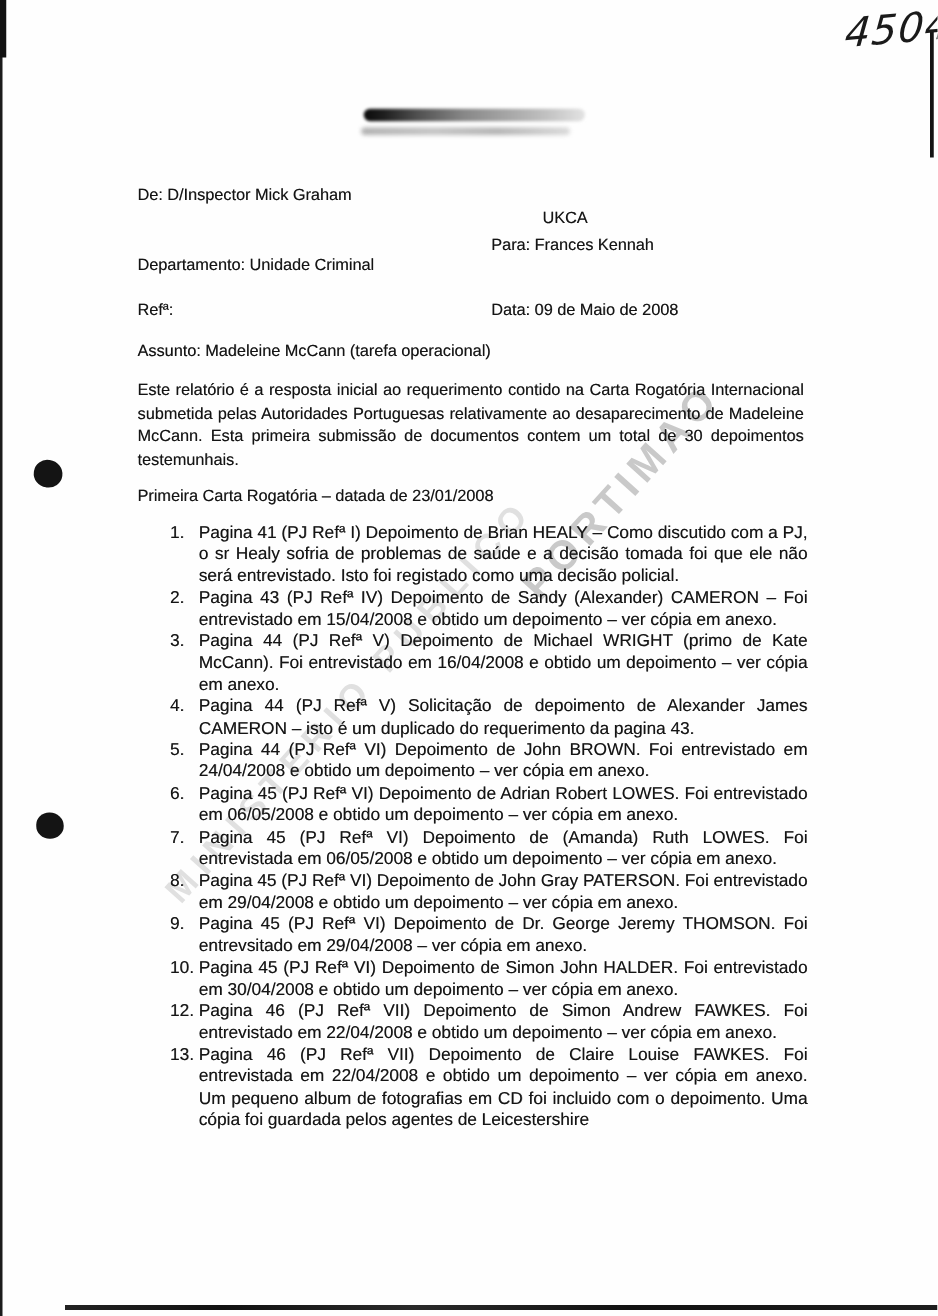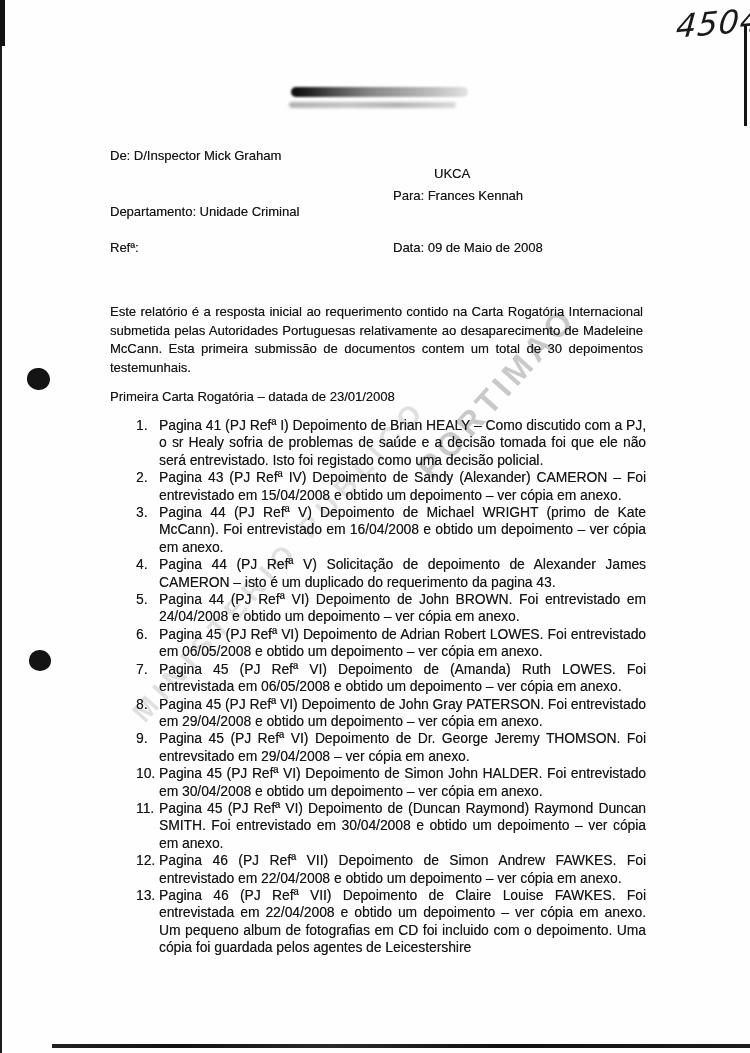--- a/index.html
+++ b/index.html
@@ -89,20 +89,21 @@
 
   <div class="wm wm-secondary">MINISTERIO PUBLICO</div>
   <div class="wm wm-primary">PORTIMAO</div>
 
   <div class="t from-line">De: D/Inspector Mick Graham</div>
   <div class="t to-line">Para: Frances Kennah</div>
   <div class="t to-org">UKCA</div>
   <div class="t dept-line">Departamento: Unidade Criminal</div>
   <div class="t ref-line">Refª:</div>
   <div class="t date-line">Data: 09 de Maio de 2008</div>
+  <div class="t subject-line">Assunto: Madeleine McCann (tarefa operacional)</div>
 
   <div class="t intro">Este relatório é a resposta inicial ao requerimento contido na Carta Rogatória Internacional submetida pelas Autoridades Portuguesas relativamente ao desaparecimento de Madeleine McCann. Esta primeira submissão de documentos contem um total de 30 depoimentos testemunhais.</div>
 
   <div class="t section-title">Primeira Carta Rogatória – datada de 23/01/2008</div>
 
   <div class="witness-list">
     <div class="witness-item">
       <span class="num">1.</span>
       <span class="body">Pagina 41 (PJ Refª I) Depoimento de Brian HEALY – Como discutido com a PJ, o sr Healy sofria de problemas de saúde e a decisão tomada foi que ele não será entrevistado. Isto foi registado como uma decisão policial.</span>
     </div>
@@ -136,24 +137,20 @@
     </div>
     <div class="witness-item">
       <span class="num">9.</span>
       <span class="body">Pagina 45 (PJ Refª VI) Depoimento de Dr. George Jeremy THOMSON. Foi entrevsitado em 29/04/2008 – ver cópia em anexo.</span>
     </div>
     <div class="witness-item">
       <span class="num">10.</span>
       <span class="body">Pagina 45 (PJ Refª VI) Depoimento de Simon John HALDER. Foi entrevistado em 30/04/2008 e obtido um depoimento – ver cópia em anexo.</span>
     </div>
     <div class="witness-item">
-      <span class="num">11.</span>
-      <span class="body">Pagina 45 (PJ Refª VI) Depoimento de (Duncan Raymond) Raymond Duncan SMITH. Foi entrevistado em 30/04/2008 e obtido um depoimento – ver cópia em anexo.</span>
-    </div>
-    <div class="witness-item">
       <span class="num">12.</span>
       <span class="body">Pagina 46 (PJ Refª VII) Depoimento de Simon Andrew FAWKES. Foi entrevistado em 22/04/2008 e obtido um depoimento – ver cópia em anexo.</span>
     </div>
     <div class="witness-item">
       <span class="num">13.</span>
       <span class="body">Pagina 46 (PJ Refª VII) Depoimento de Claire Louise FAWKES. Foi entrevistada em 22/04/2008 e obtido um depoimento – ver cópia em anexo. Um pequeno album de fotografias em CD foi incluido com o depoimento. Uma cópia foi guardada pelos agentes de Leicestershire</span>
     </div>
   </div>
 
 </div>

